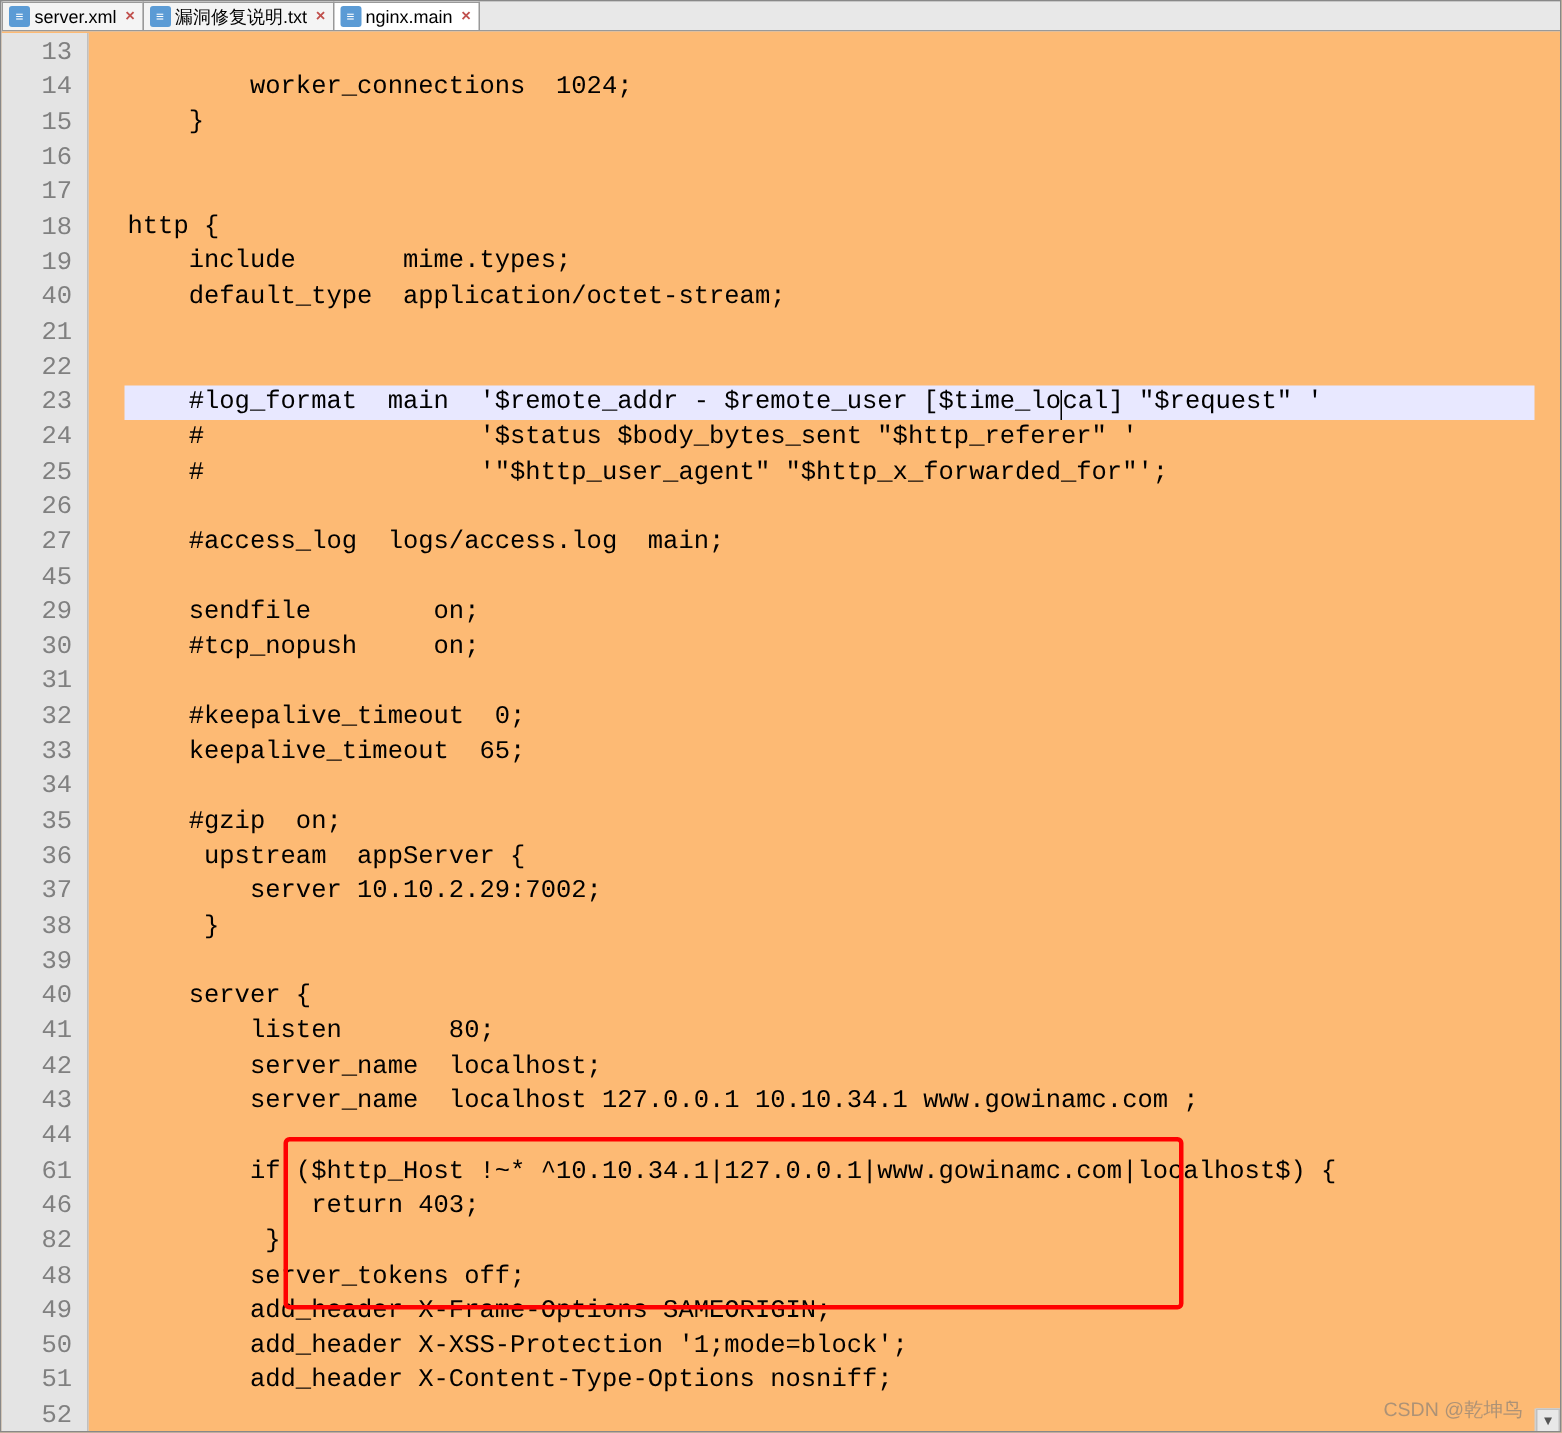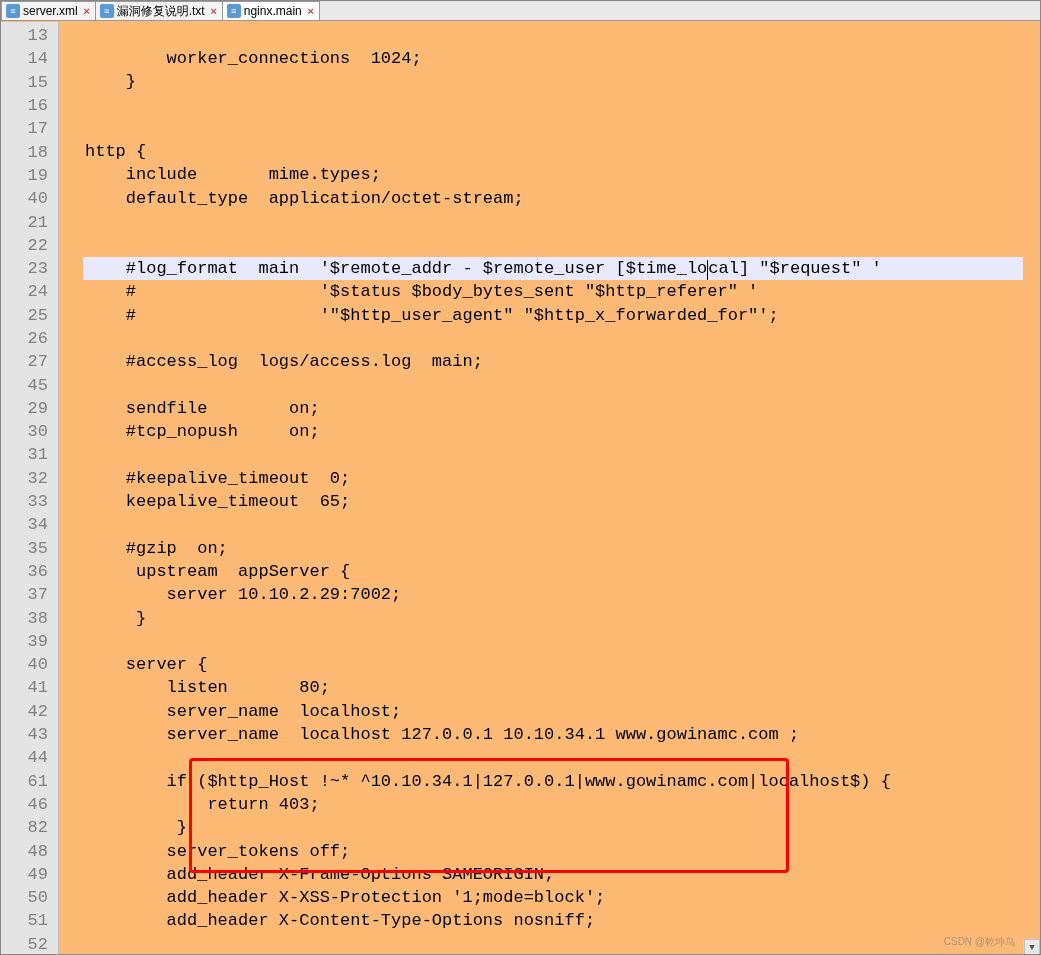--- a/index.html
+++ b/index.html
@@ -130,21 +130,21 @@
       position: absolute;
       left: 1px; right: 1px;
       background: #cdcdcd;
       border: 1px solid #a0a0a0;
     }
     .watermark {
       position: absolute;
       right: 26px;
       bottom: 6px;
       font-family: "Microsoft YaHei", sans-serif;
-      font-size: 10px;
+      font-size: 13px;
       color: rgba(120,120,120,0.6);
       pointer-events: none;
       margin-top: 12px;
     }
   </style>
 </head>
 <body>
 
 <div class="tab-bar" id="tab-bar">
     <div class="tab">

